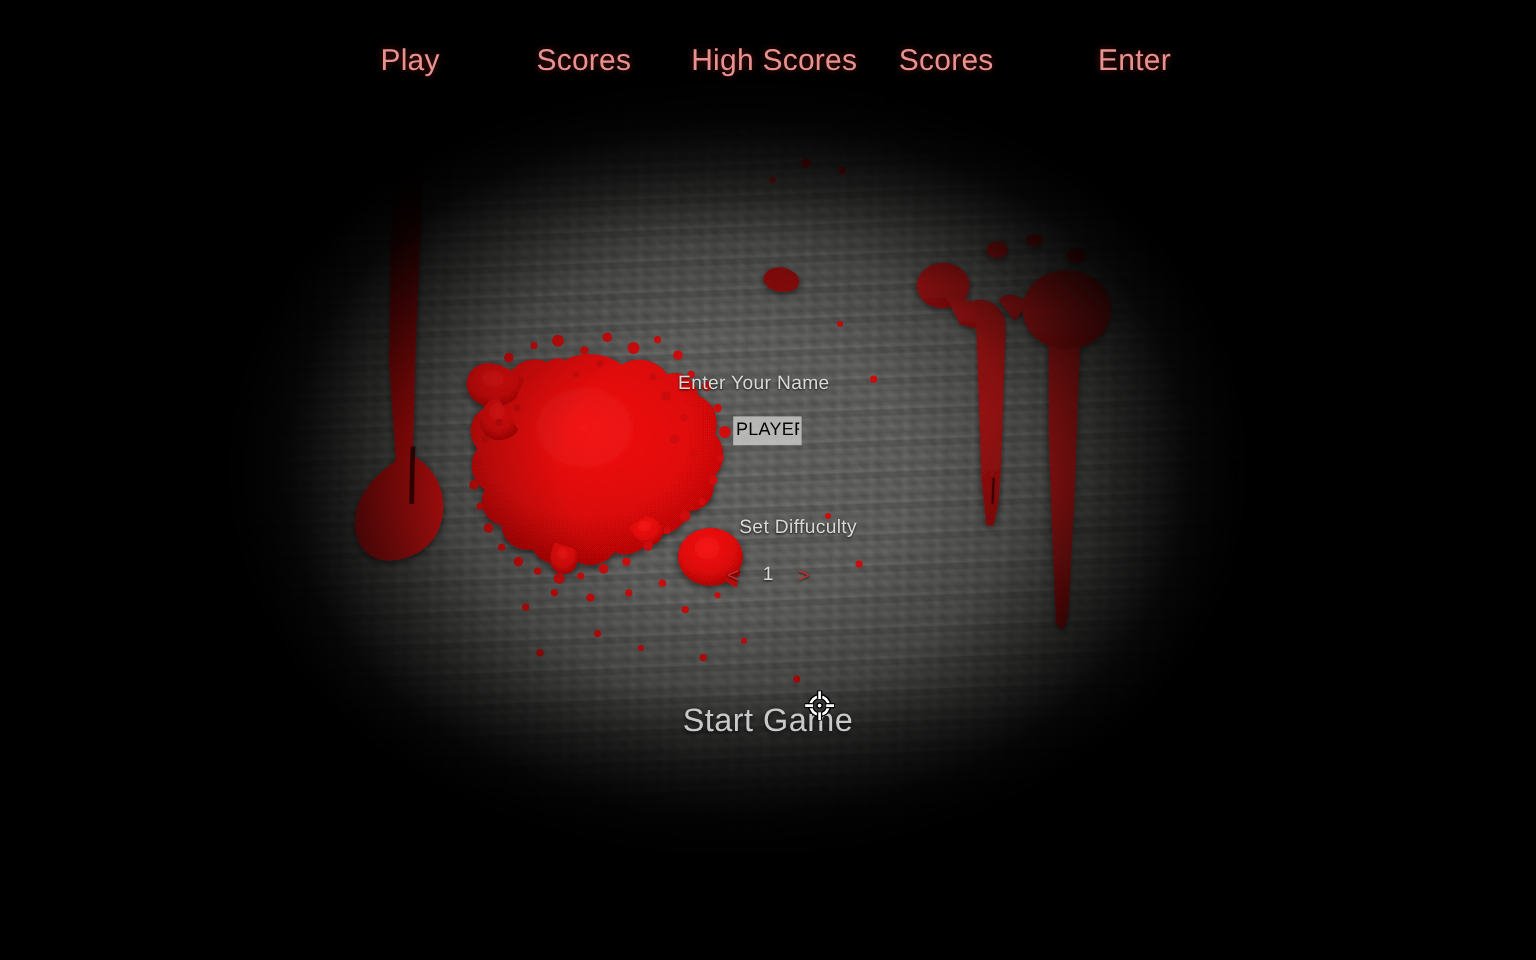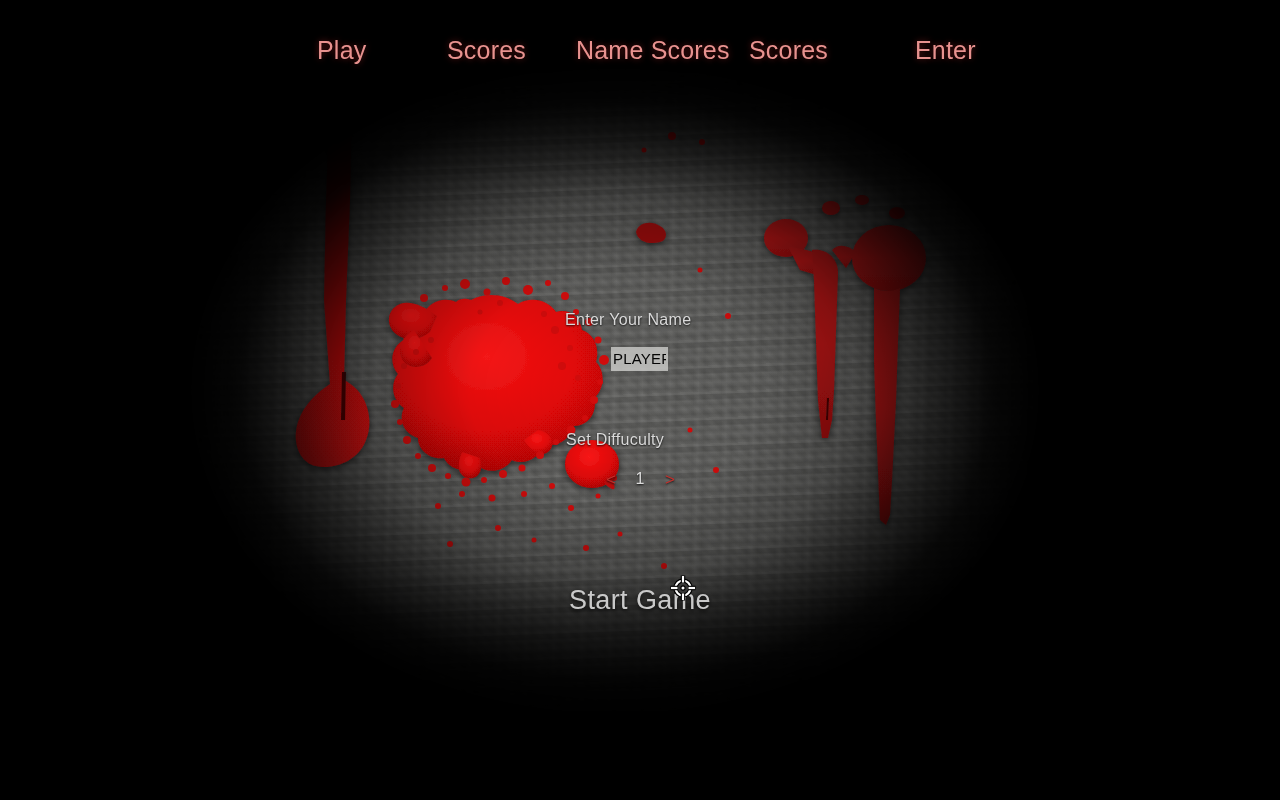--- a/index.html
+++ b/index.html
@@ -328,32 +328,32 @@
       </g>
     </svg>
   </div>
 
   <div id="vignette"></div>
   <div id="vignette2"></div>
 
   <nav id="main-menu">
     <div class="menu-item" style="left:317px;">Play</div>
     <div class="menu-item" style="left:447px;">Scores</div>
-    <div class="menu-item" style="left:576px;">Name Scores</div>
+    <div class="menu-item" style="left:576px;">High Scores</div>
     <div class="menu-item" style="left:749px;">Scores</div>
     <div class="menu-item" style="left:915px;">Enter</div>
   </nav>
 
   <div id="game-setup">
 
     <div class="form-label" style="left:565px; top:311px;">Enter Your Name</div>
 
     <input id="name-input" type="text" value="PLAYER" style="">
 
-    <div class="form-label" style="left:566px; top:431px;">Set Diffuculty</div>
+    <div class="form-label" style="left:616px; top:431px;">Set Diffuculty</div>
 
     <div class="diff-arrow" style="left:606px;">&lt;</div>
 
     <div id="difficulty-value" style="left:625px;">1</div>
 
     <div class="diff-arrow" style="left:665px;">&gt;</div>
 
     <div id="start-game">Start Game</div>
   </div>
 

